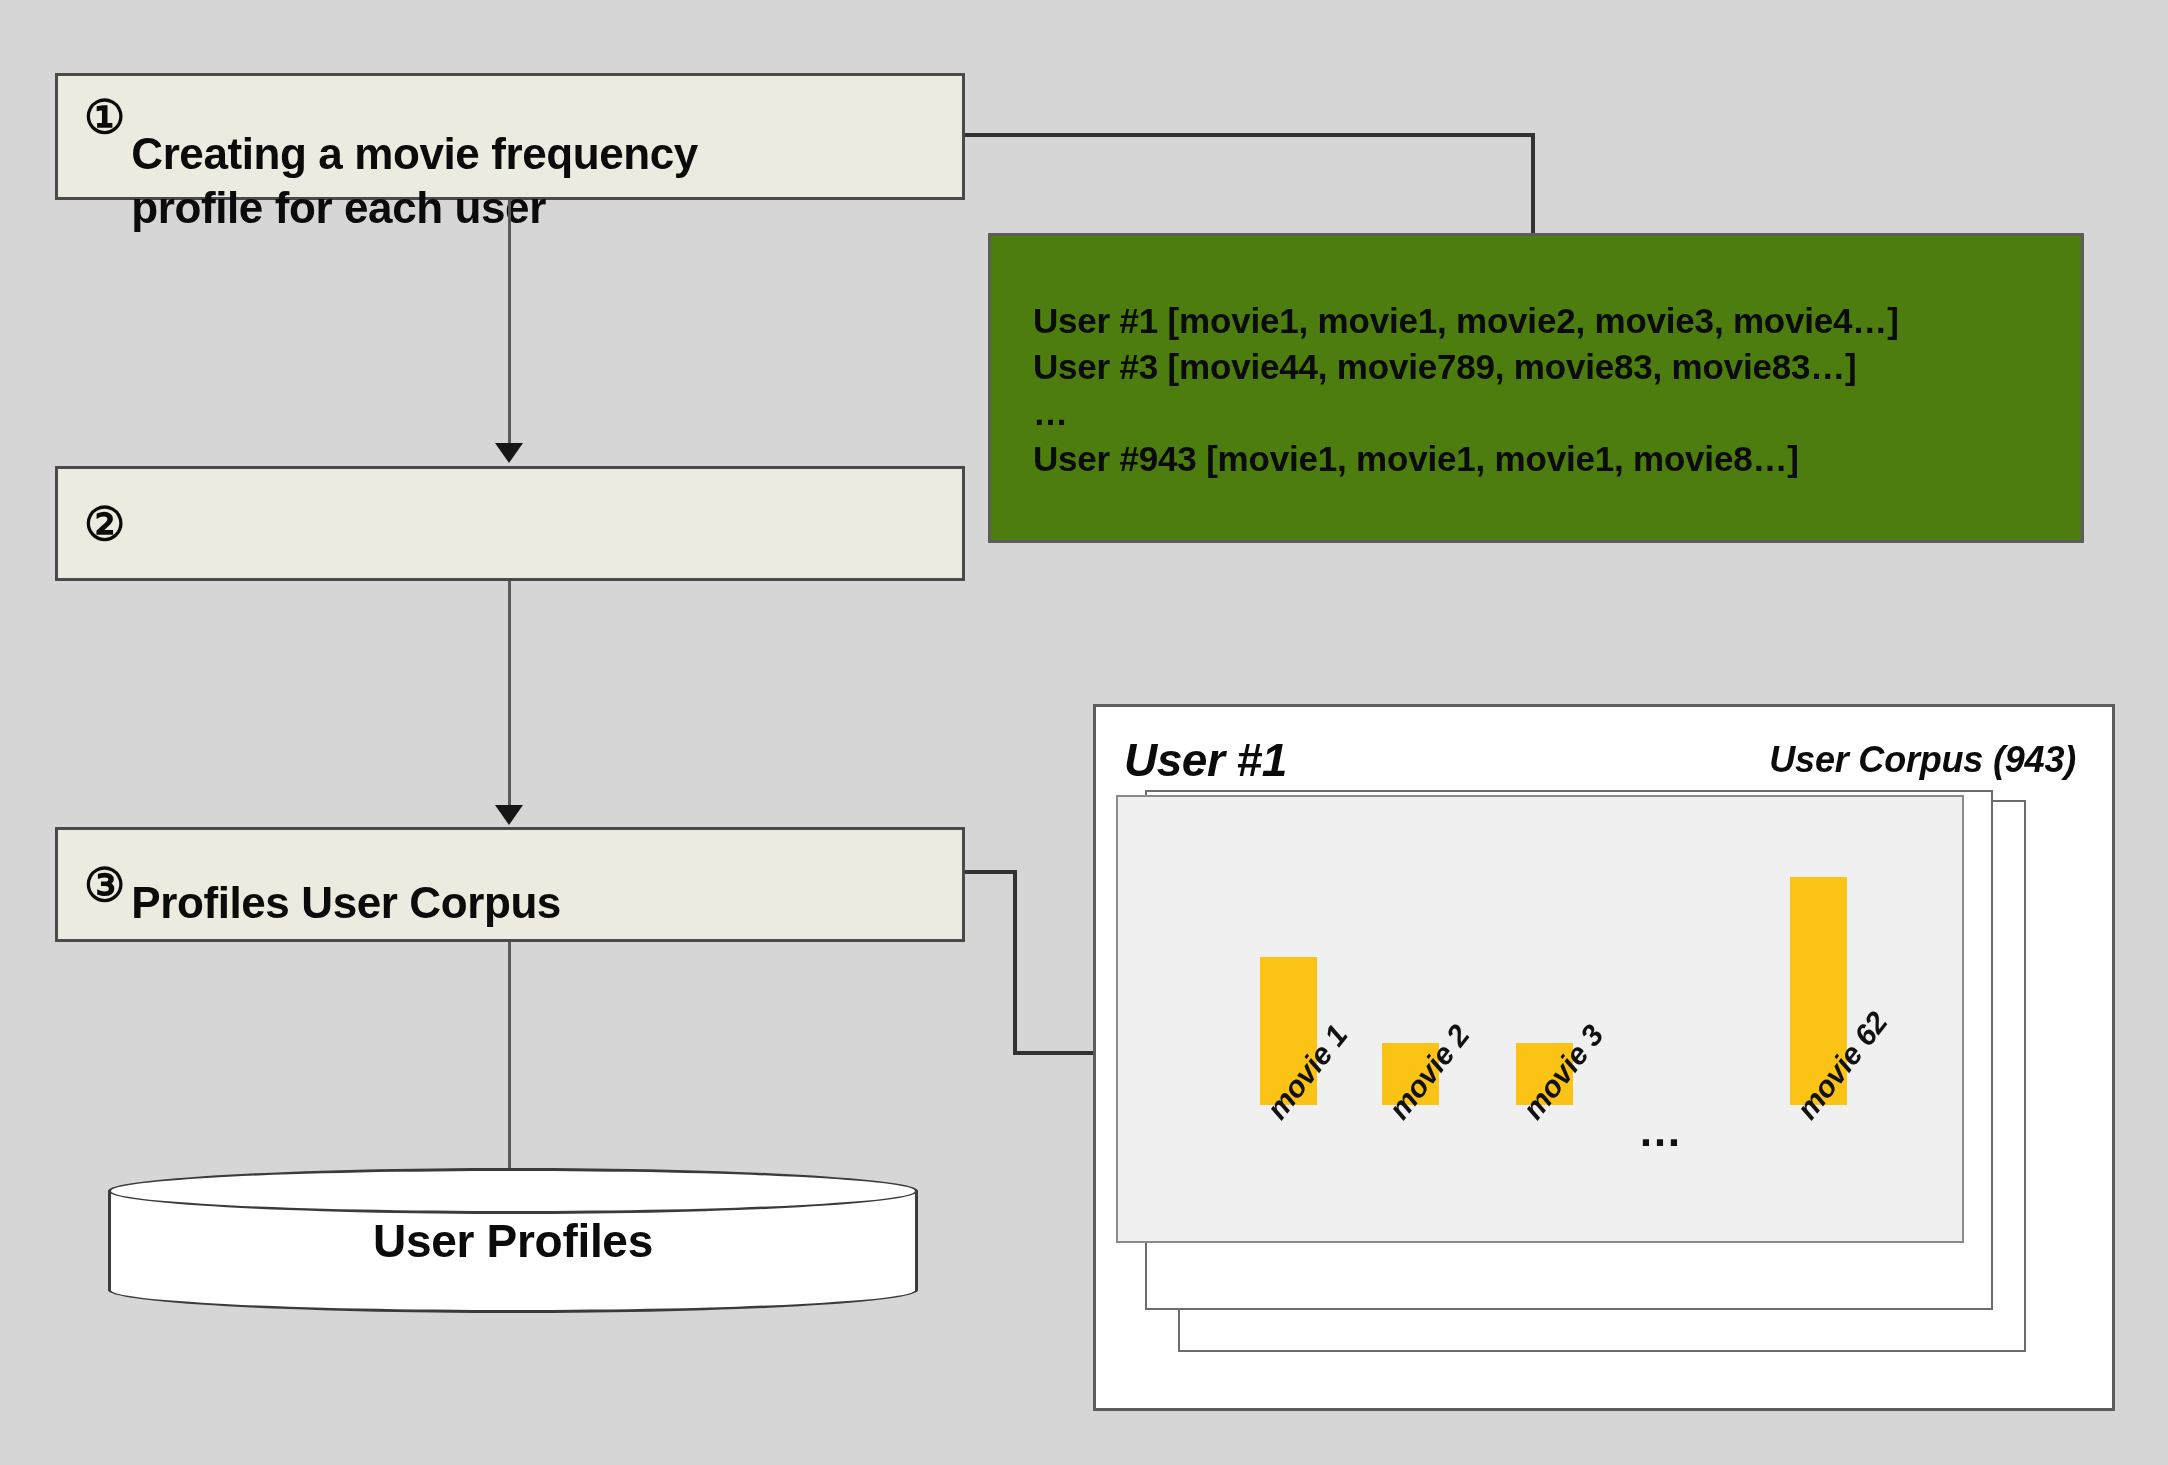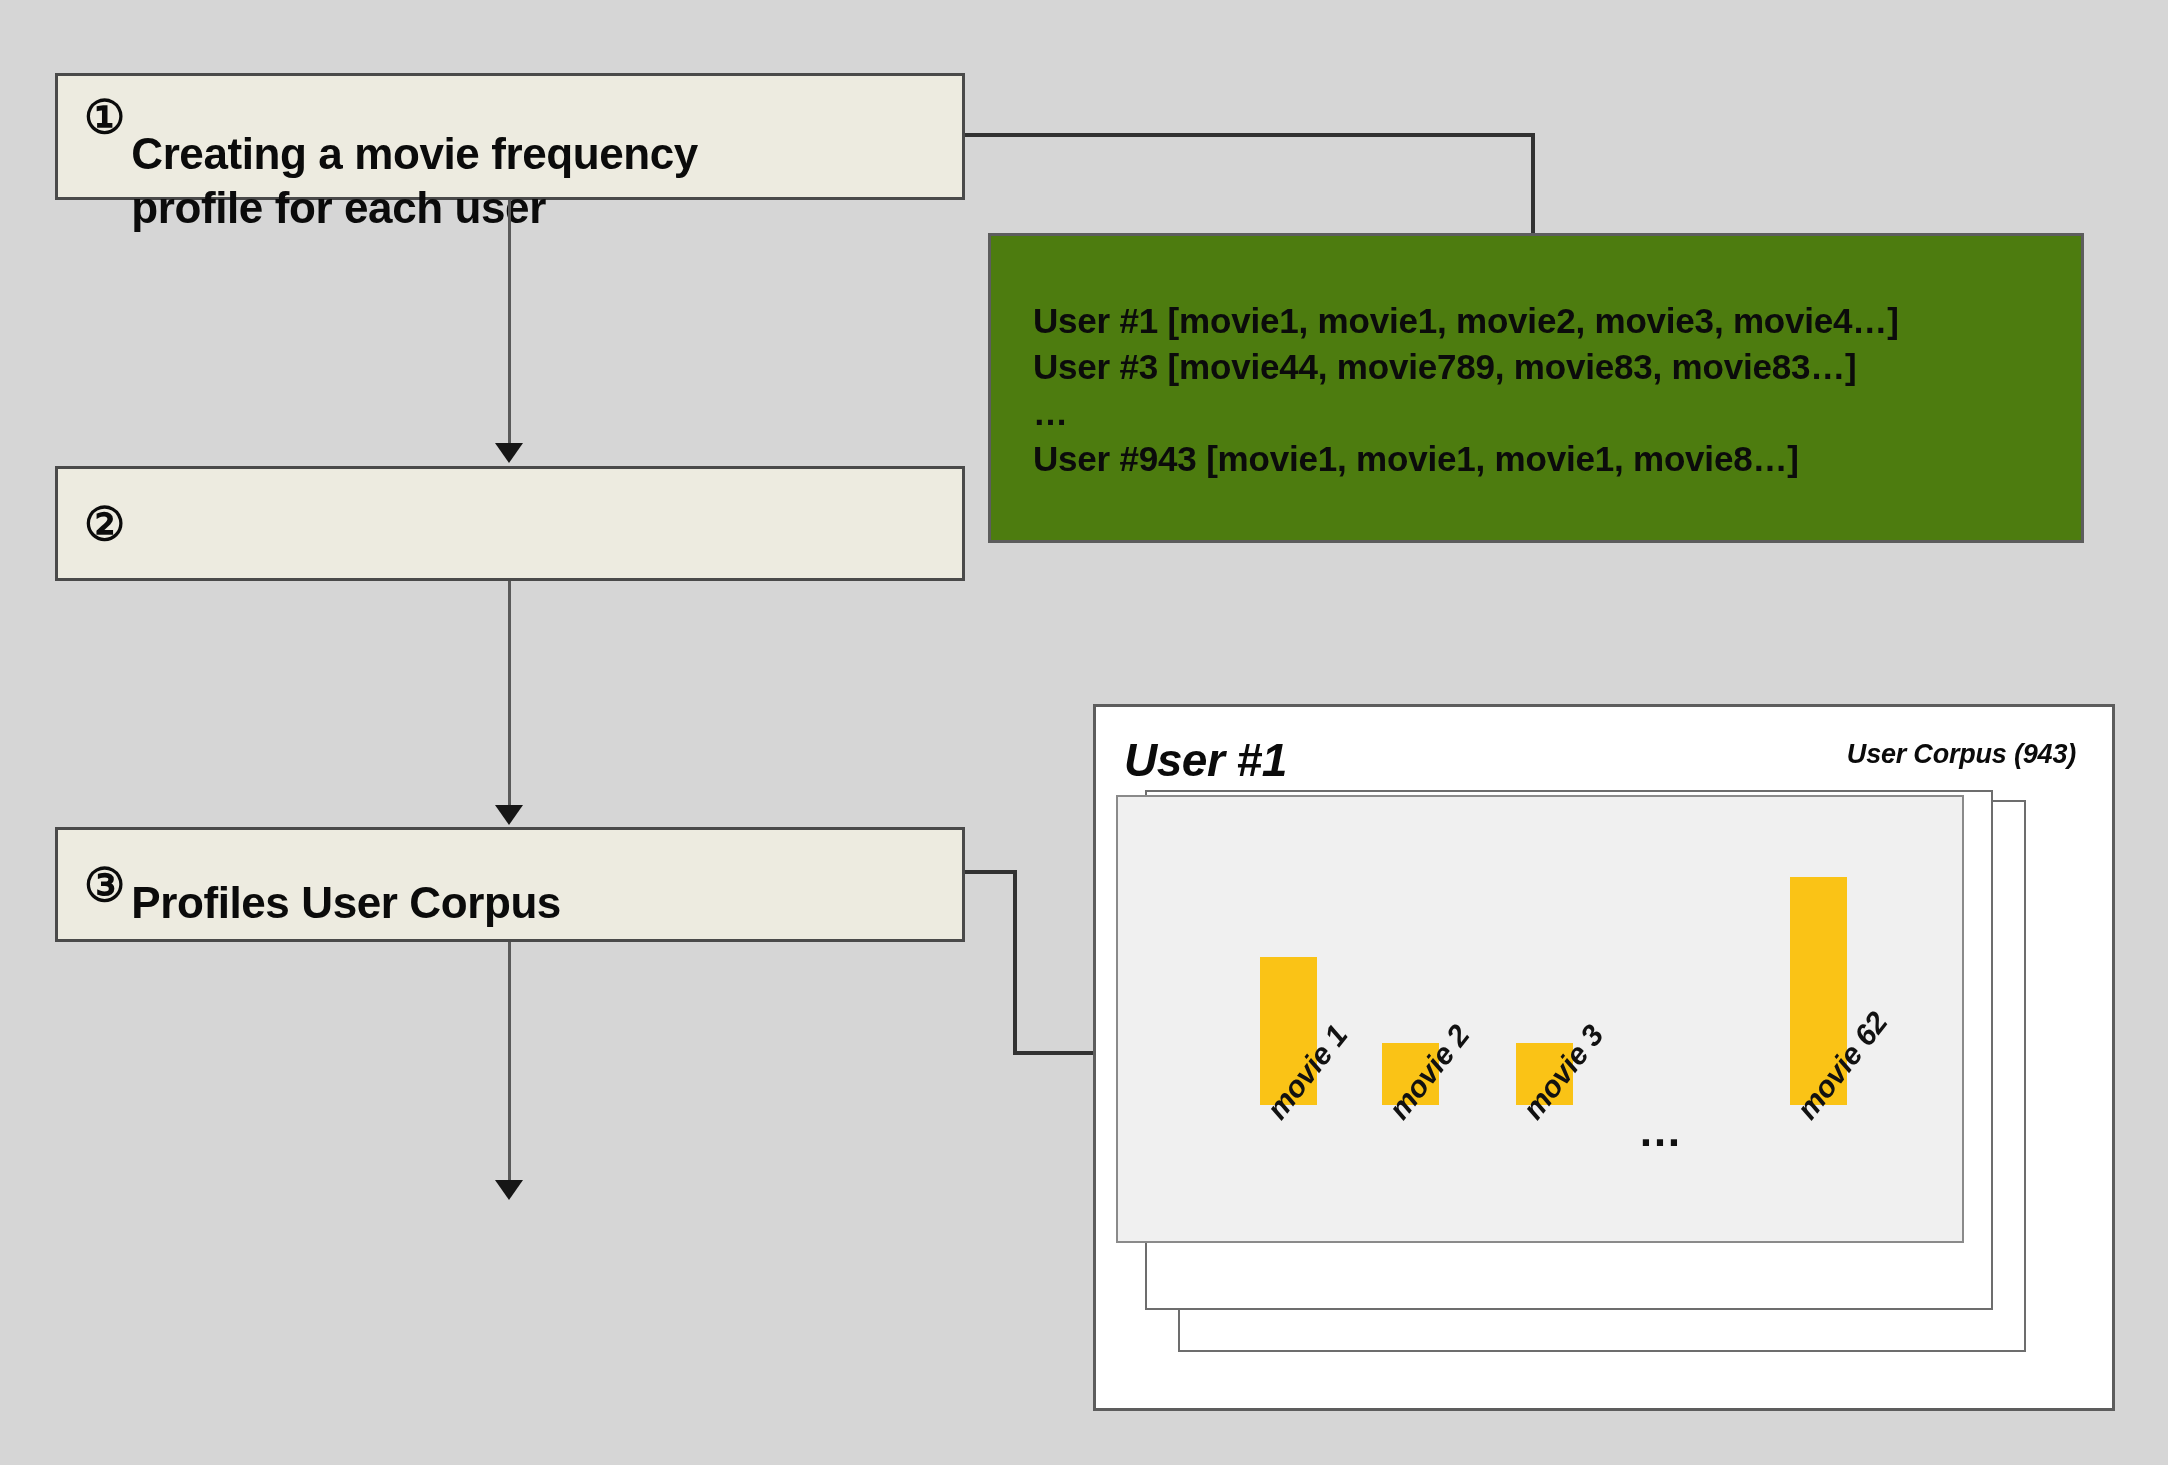--- a/index.html
+++ b/index.html
@@ -99,21 +99,21 @@
   }
   .corpus-header{
     position:absolute;left:28px;top:26px;width:960px;height:60px;font-style:italic;
   }
   .corpus-title{
     position:absolute;left:0;top:0;
     font-size:46px;font-weight:bold;color:#0b0b0b;letter-spacing:-0.5px;
   }
   .corpus-count{
     position:absolute;right:8px;top:6px;
-    font-size:27px;font-weight:bold;color:#0b0b0b;letter-spacing:-0.2px;
+    font-size:36px;font-weight:bold;color:#0b0b0b;letter-spacing:-0.2px;
   }
 
   
   .card-back{
     position:absolute;background:#ffffff;border:2px solid #6d6d6d;box-sizing:border-box;
   }
   #card-b2{left:1178px;top:800px;width:848px;height:552px;}
   #card-b1{left:1145px;top:790px;width:848px;height:520px;}
 
   
@@ -179,20 +179,27 @@
 
   <div id="userlist">
     <div class="ul-inner">
       <div class="ul-line">User #1 [movie1, movie1, movie2, movie3, movie4…]</div>
       <div class="ul-line">User #3 [movie44, movie789, movie83, movie83…]</div>
       <div class="ul-line">…</div>
       <div class="ul-line">User #943 [movie1, movie1, movie1, movie8…]</div>
     </div>
   </div>
 
+  <div id="cylinder">
+    <div class="cyl-bottom"></div>
+    <div class="cyl-body"></div>
+    <div class="cyl-cover"></div>
+    <div class="cyl-top"></div>
+    <div class="cyl-label">User Profiles</div>
+  </div>
 
   <div id="corpus">
     <div class="corpus-header">
       <div class="corpus-title">User #1</div>
       <div class="corpus-count">User Corpus (943)</div>
     </div>
   </div>
 
   <div class="card-back" id="card-b2"></div>
   <div class="card-back" id="card-b1"></div>

